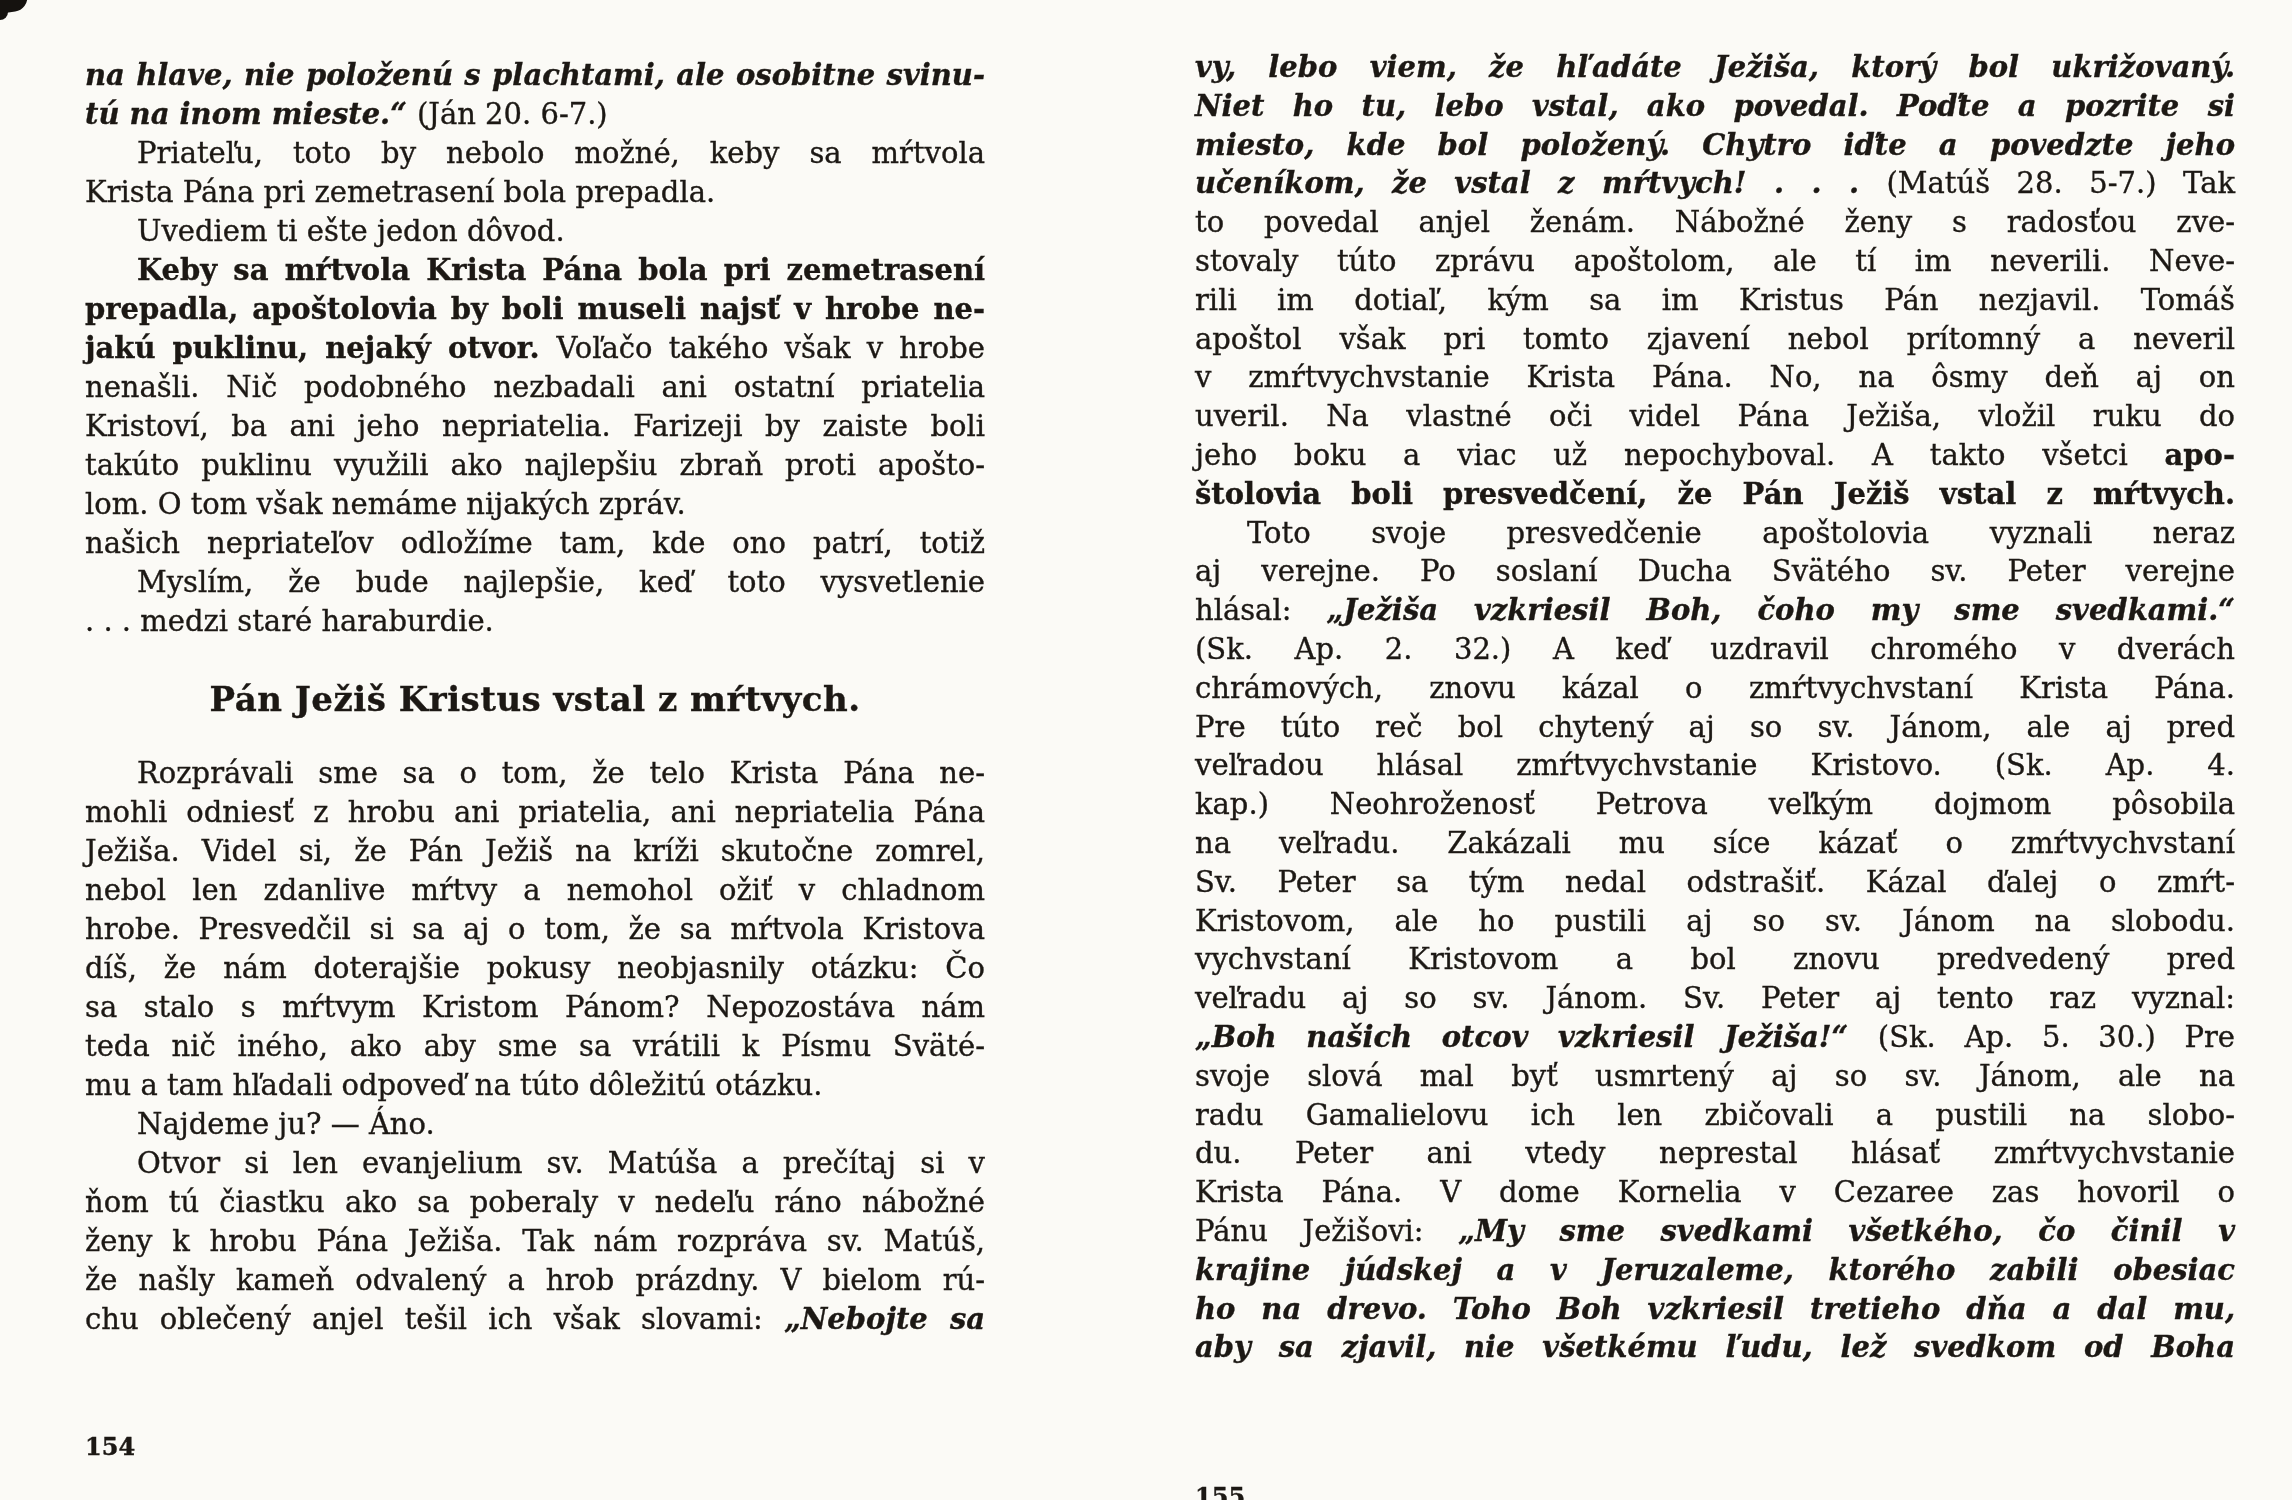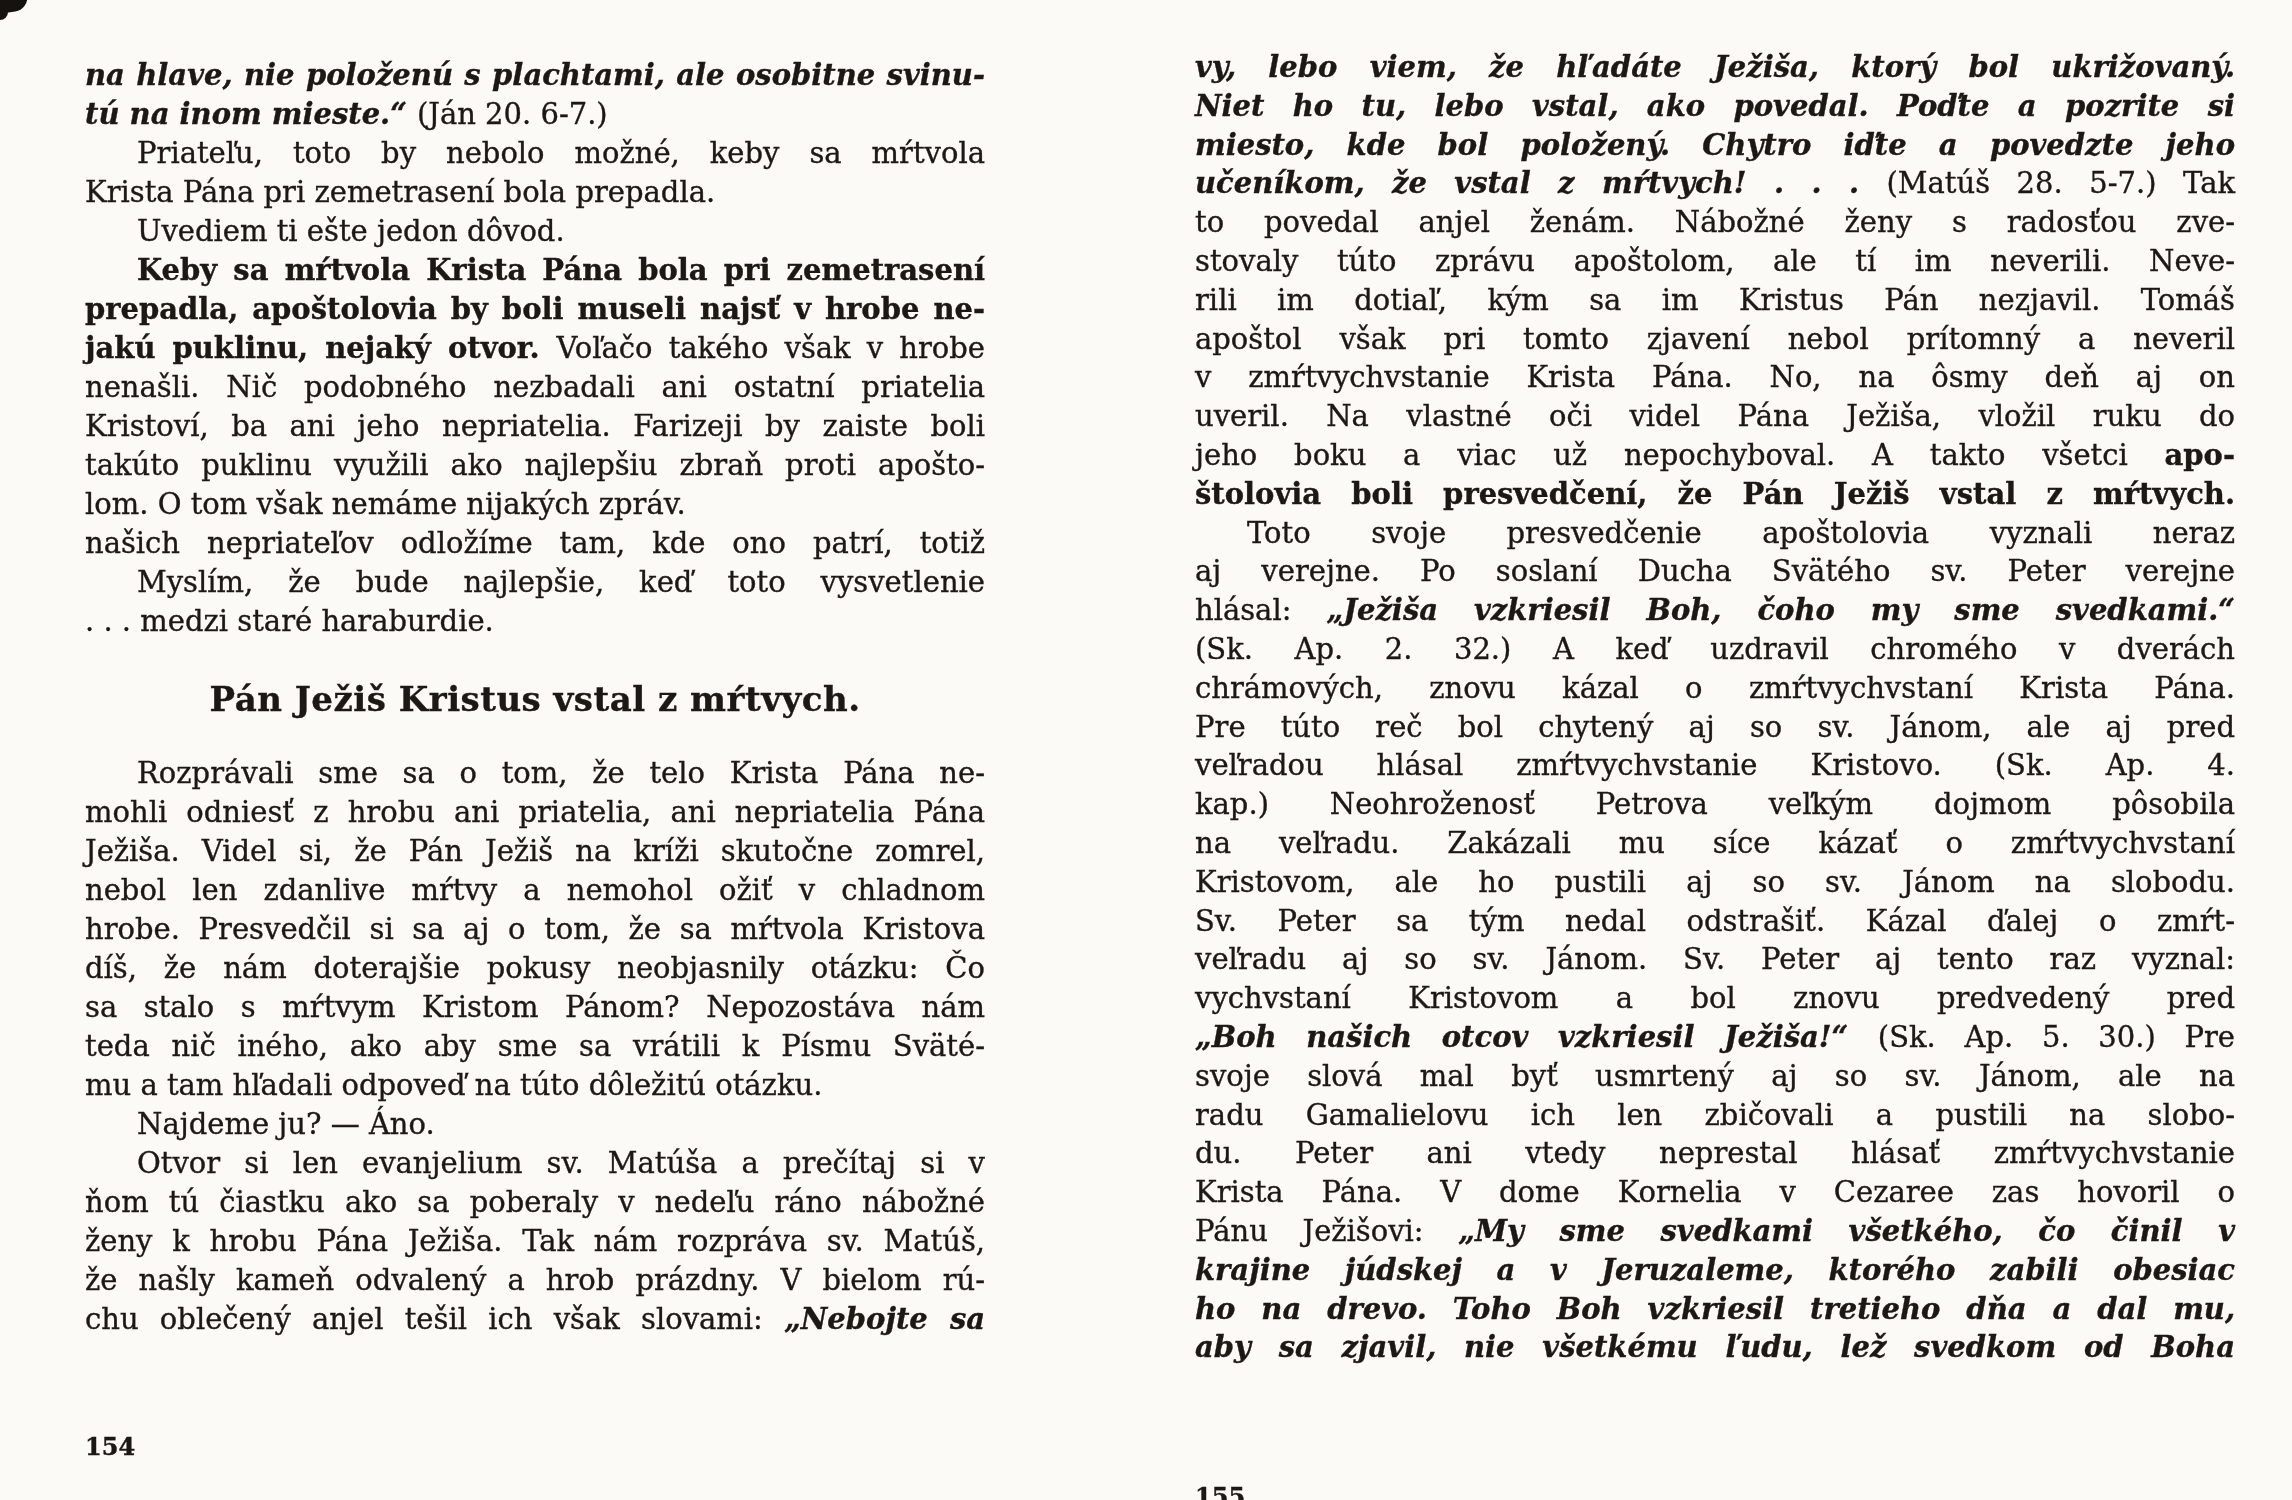--- a/index.html
+++ b/index.html
@@ -90,24 +90,24 @@
       <div class="line j"><span class="seg-b">štolovia boli presvedčení, že Pán Ježiš vstal z mŕtvych.</span></div>
       <div class="line j ind"><span class="seg-r">Toto svoje presvedčenie apoštolovia vyznali neraz</span></div>
       <div class="line j"><span class="seg-r">aj verejne. Po soslaní Ducha Svätého sv. Peter verejne</span></div>
       <div class="line j"><span class="seg-r">hlásal: </span><span class="seg-bi">„Ježiša vzkriesil Boh, čoho my sme svedkami.“</span></div>
       <div class="line j"><span class="seg-r">(Sk. Ap. 2. 32.) A keď uzdravil chromého v dverách</span></div>
       <div class="line j"><span class="seg-r">chrámových, znovu kázal o zmŕtvychvstaní Krista Pána.</span></div>
       <div class="line j"><span class="seg-r">Pre túto reč bol chytený aj so sv. Jánom, ale aj pred</span></div>
       <div class="line j"><span class="seg-r">veľradou hlásal zmŕtvychvstanie Kristovo. (Sk. Ap. 4.</span></div>
       <div class="line j"><span class="seg-r">kap.) Neohroženosť Petrova veľkým dojmom pôsobila</span></div>
       <div class="line j"><span class="seg-r">na veľradu. Zakázali mu síce kázať o zmŕtvychvstaní</span></div>
+      <div class="line j"><span class="seg-r">Sv. Peter sa tým nedal odstrašiť. Kázal ďalej o zmŕt-</span></div>
       <div class="line j"><span class="seg-r">Kristovom, ale ho pustili aj so sv. Jánom na slobodu.</span></div>
-      <div class="line j"><span class="seg-r">Sv. Peter sa tým nedal odstrašiť. Kázal ďalej o zmŕt-</span></div>
+      <div class="line j"><span class="seg-r">vychvstaní Kristovom a bol znovu predvedený pred</span></div>
       <div class="line j"><span class="seg-r">veľradu aj so sv. Jánom. Sv. Peter aj tento raz vyznal:</span></div>
-      <div class="line j"><span class="seg-r">vychvstaní Kristovom a bol znovu predvedený pred</span></div>
       <div class="line j"><span class="seg-bi">„Boh našich otcov vzkriesil Ježiša!“ </span><span class="seg-r">(Sk. Ap. 5. 30.) Pre</span></div>
       <div class="line j"><span class="seg-r">svoje slová mal byť usmrtený aj so sv. Jánom, ale na</span></div>
       <div class="line j"><span class="seg-r">radu Gamalielovu ich len zbičovali a pustili na slobo-</span></div>
       <div class="line j"><span class="seg-r">du. Peter ani vtedy neprestal hlásať zmŕtvychvstanie</span></div>
       <div class="line j"><span class="seg-r">Krista Pána. V dome Kornelia v Cezaree zas hovoril o</span></div>
       <div class="line j"><span class="seg-r">Pánu Ježišovi: </span><span class="seg-bi">„My sme svedkami všetkého, čo činil v</span></div>
       <div class="line j"><span class="seg-bi">krajine júdskej a v Jeruzaleme, ktorého zabili obesiac</span></div>
       <div class="line j"><span class="seg-bi">ho na drevo. Toho Boh vzkriesil tretieho dňa a dal mu,</span></div>
       <div class="line j"><span class="seg-bi">aby sa zjavil, nie všetkému ľudu, lež svedkom od Boha</span></div>
     </section>

